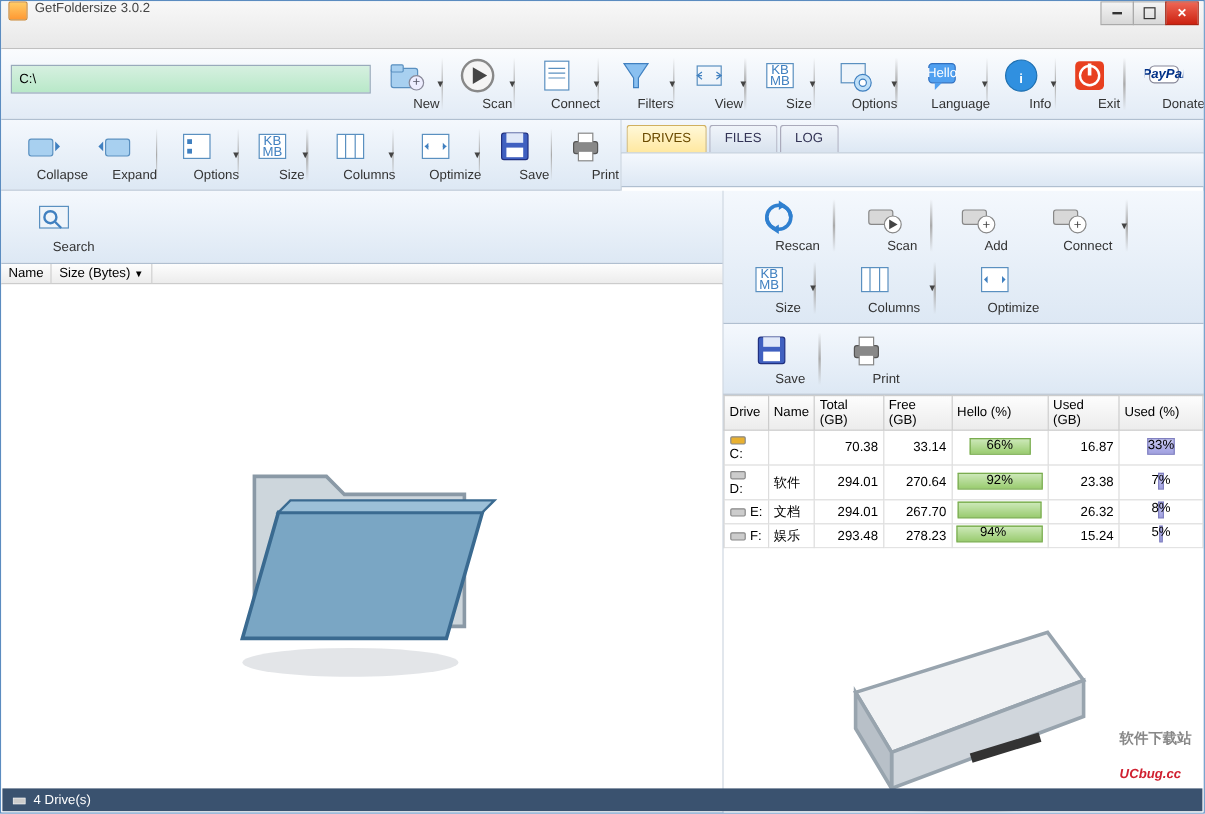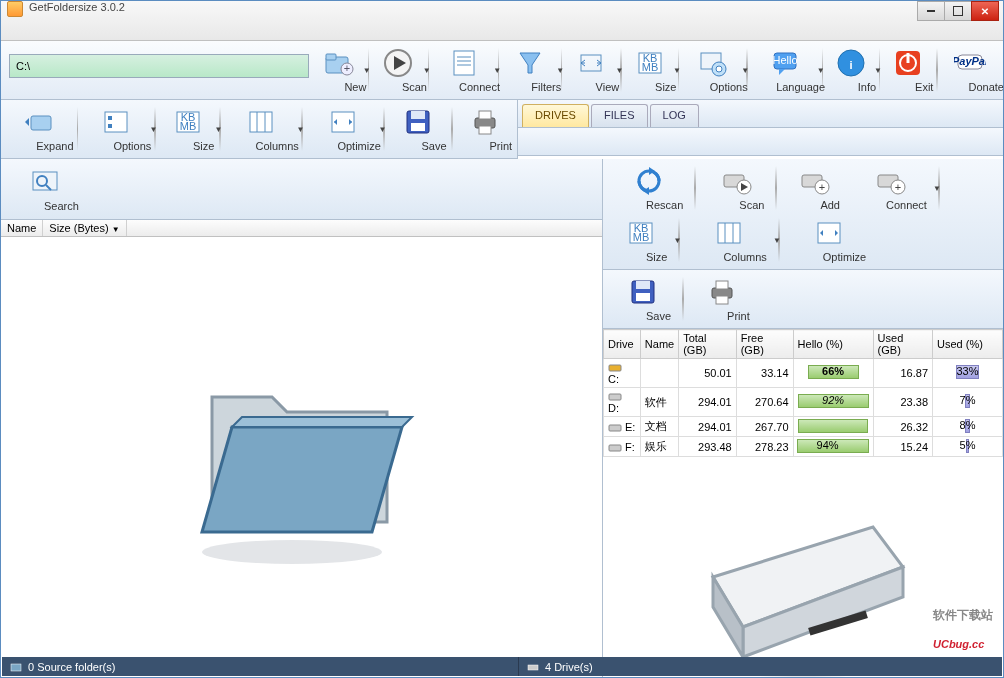--- a/index.html
+++ b/index.html
@@ -210,20 +210,29 @@
         </svg>
     </div>
     <span class="lbl">Donate</span>
   </div>
 </div>
 
 <div style="display:flex;">
 
   <div style="width:517px; border-right:1px solid #b0bfd0;">
     <div class="toolrow2">
+      <div class="toolbtn">
+        <div class="ico">
+            <svg width="32" height="32">
+              <rect x="4" y="10" width="20" height="14" rx="2" fill="#a8d0f0" stroke="#5a90c0"></rect>
+              <polygon points="26,12 30,16 26,20" fill="#4080c0"></polygon>
+            </svg>
+          </div>
+        <span class="lbl">Collapse</span>
+      </div>
       <div class="toolbtn">
         <div class="ico">
             <svg width="32" height="32">
               <rect x="8" y="10" width="20" height="14" rx="2" fill="#a8d0f0" stroke="#5a90c0"></rect>
               <polygon points="6,12 2,16 6,20" fill="#4080c0"></polygon>
             </svg>
           </div>
         <span class="lbl">Expand</span>
       </div>
       <div class="sep"></div>
@@ -458,34 +467,34 @@
         <th><span>Used (GB)</span></th>
         <th style="width:70px;"><span>Used (%)</span></th>
       </tr>
         </thead>
       <tbody id="drive-tbody">
           <tr>
             <td class="l"><svg class="dicon" width="14" height="10">
                 <rect x="1" y="2" width="12" height="6" rx="1" fill="#e8b030" stroke="#888"></rect>
               </svg>C:</td>
             <td class="l"></td>
-            <td>50.01</td>
+            <td>70.38</td>
             <td>33.14</td>
-            <td class="barcell"><span class="freebar" style="width:66%;"></span><span class="txt" style="position:absolute;left:0;right:0;font-weight:bold;">66%</span></td>
+            <td class="barcell"><span class="freebar" style="width:66%;"></span><span class="txt" style="position:absolute;left:0;right:0;">66%</span></td>
             <td>16.87</td>
             <td class="barcell"><span class="usedbar" style="width:33%;"></span><span class="txt" style="position:absolute;left:0;right:0;">33%</span></td>
           </tr>
           <tr>
             <td class="l"><svg class="dicon" width="14" height="10">
                 <rect x="1" y="2" width="12" height="6" rx="1" fill="#ccc" stroke="#888"></rect>
               </svg>D:</td>
             <td class="l">软件</td>
             <td>294.01</td>
             <td>270.64</td>
-            <td class="barcell"><span class="freebar" style="width:92%;"></span><span class="txt" style="position:absolute;left:0;right:0;font-style:italic;">92%</span></td>
+            <td class="barcell"><span class="freebar" style="width:92%;"></span><span class="txt" style="position:absolute;left:0;right:0;">92%</span></td>
             <td>23.38</td>
             <td class="barcell"><span class="usedbar" style="width:7%;"></span><span class="txt" style="position:absolute;left:0;right:0;">7%</span></td>
           </tr>
           <tr>
             <td class="l"><svg class="dicon" width="14" height="10">
                 <rect x="1" y="2" width="12" height="6" rx="1" fill="#ccc" stroke="#888"></rect>
               </svg>E:</td>
             <td class="l">文档</td>
             <td>294.01</td>
             <td>267.70</td>
@@ -513,26 +522,20 @@
         <polygon points="80,170 240,110 240,140 80,200" fill="#d0d6dc" stroke="#98a4ae" stroke-width="3"></polygon>
         <polygon points="50,120 80,170 80,200 50,150" fill="#b8c0c8" stroke="#98a4ae" stroke-width="3"></polygon>
         <rect x="145" y="162" width="60" height="8" transform="rotate(-17 175 166)" fill="#333"></rect>
         <ellipse cx="140" cy="210" rx="100" ry="10" fill="#d0d4d8" opacity="0.5"></ellipse>
       </svg>
     </div>
   </div>
 </div>
 
 <div class="statusbar">
-  <div class="sseg" style="width:517px; border-right:1px solid #2a3a50;">
-    <svg class="sicon" width="12" height="12">
-        <rect x="1" y="3" width="10" height="7" fill="#7aa6c4" stroke="#fff" stroke-width="0.5"></rect>
-      </svg>
-    <span>0 Source folder(s)</span>
-  </div>
   <div class="sseg">
     <svg class="sicon" width="12" height="12">
         <rect x="1" y="4" width="10" height="5" fill="#ccc" stroke="#fff" stroke-width="0.5"></rect>
       </svg>
     <span>4 Drive(s)</span>
   </div>
 </div>
 
 <div class="watermark">
   <span class="sub">软件下载站</span>

